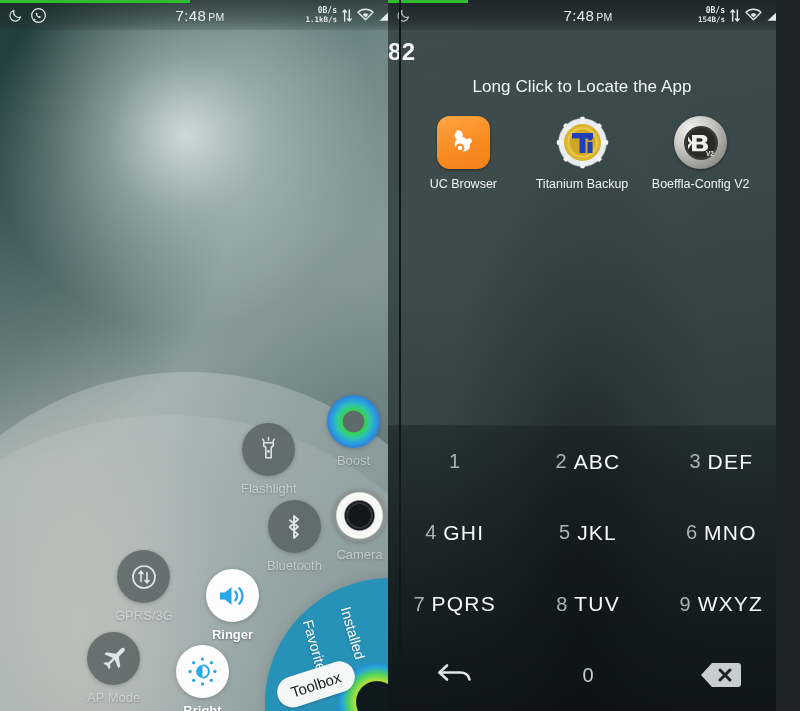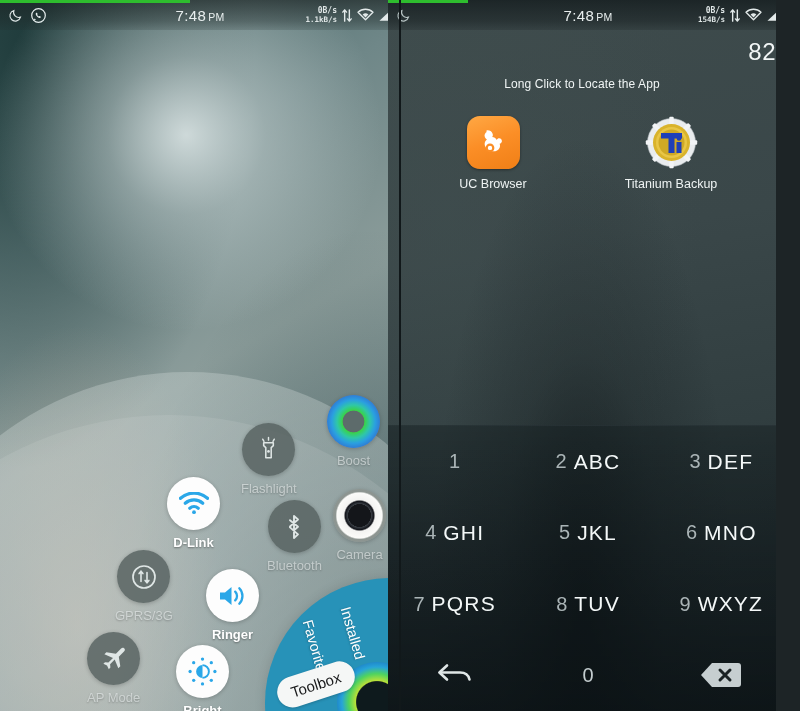--- a/index.html
+++ b/index.html
@@ -62,26 +62,26 @@
   }
   .sb-clock .ampm{ font-size:10.5px; margin-left:2px; letter-spacing:.3px;}
   .sb-right{
     position:absolute; right:7px; display:flex; align-items:center; gap:4px;
   }
   .netspeed{ text-align:right; line-height:9px; color:#dfe6e6; font-size:8px; font-family:"DejaVu Sans Mono", monospace;font-weight:bold; }
   .netspeed div:last-child{ font-size:7.5px; }
 
   
   .count-num{
-    position:absolute; left:0; right:0; top:38px; text-align:right;
-    color:#f2f6f6; font-size:24px; font-weight:normal; letter-spacing:.5px;
+    position:absolute; left:0; right:0; top:38px; text-align:left;
+    color:#f2f6f6; font-size:24px; font-weight:bold; letter-spacing:.5px;
   }
   .hint-text{
     position:absolute; left:0; right:0; top:77px; text-align:center;
-    color:#f0f5f5; font-size:12px; letter-spacing:.1px;
+    color:#f0f5f5; font-size:17px; letter-spacing:.1px;
   }
   .app-row{
     position:absolute; left:0; right:0; top:116px;
     display:flex; justify-content:space-around; padding:0 16px;
   }
   .app-cell{ width:120px; display:flex; flex-direction:column; align-items:center; }
   .app-icon{ width:53px; height:53px; position:relative; }
   .app-label{ margin-top:8px; color:#eef3f3; font-size:12.5px; text-align:center; white-space:nowrap; }
 
   
@@ -235,31 +235,20 @@
         </svg>
       </div>
       <div class="lbl">Flashlight</div>
     </div>
 
     <div class="tile off" style="left:327px; top:395px;">
       <div class="circ boost"></div>
       <div class="lbl">Boost</div>
     </div>
 
-    <div class="tile on" style="left:167px; top:477px;">
-      <div class="circ">
-        <svg width="30" height="23" viewBox="0 0 30 23">
-          <path d="M1.5 6.3a20 20 0 0 1 27 0" stroke="#2aa7e8" stroke-width="3.2" fill="none" stroke-linecap="round"></path>
-          <path d="M6.2 11.3a13.3 13.3 0 0 1 17.6 0" stroke="#2aa7e8" stroke-width="3.2" fill="none" stroke-linecap="round"></path>
-          <path d="M10.8 16.2a6.6 6.6 0 0 1 8.4 0" stroke="#2aa7e8" stroke-width="3.2" fill="none" stroke-linecap="round"></path>
-          <circle cx="15" cy="20.2" r="1.9" fill="#2aa7e8"></circle>
-        </svg>
-      </div>
-      <div class="lbl">D-Link</div>
-    </div>
 
     <div class="tile off" style="left:333px; top:489px;">
       <div class="circ camera"></div>
       <div class="lbl">Camera</div>
     </div>
 
     <div class="tile off" style="left:267px; top:500px;">
       <div class="circ">
         <svg width="22" height="28" viewBox="0 0 20 28">
           <path d="M6 7.2l8 6.6-4 3.4V3l4 3.5-8 7" fill="none" stroke="#dfe6e5" stroke-width="1.9" stroke-linejoin="round" stroke-linecap="round"></path>
@@ -400,20 +389,34 @@
               <circle cx="26.5" cy="26.5" r="13" fill="#cfa925"></circle>
               <path d="M16 17h21v5.5h-7.5V37h-6V22.5H16z" fill="#1e3fb8"></path>
               <path d="M31.5 26h5v11h-5z" fill="#1e3fb8"></path>
               <circle cx="34" cy="22.5" r="2.3" fill="#1e3fb8"></circle>
             </svg>
           </div>
         </div>
         <div class="app-label">Titanium Backup</div>
       </div>
 
+      <div class="app-cell">
+        <div class="app-icon">
+          <div class="ic-bo">
+            <svg width="40" height="40" viewBox="0 0 40 40">
+              <circle cx="20" cy="20" r="17" fill="#3a3a38"></circle>
+              <circle cx="20" cy="20" r="14.5" fill="#2a2a29"></circle>
+              <path d="M11 12h10c3.2 0 5.4 1.7 5.4 4.3 0 1.7-1 3-2.6 3.5 1.9.4 3.2 1.9 3.2 3.9 0 2.8-2.3 4.5-5.8 4.5H11zm4.6 3.3v3.4h4c1.2 0 2-.7 2-1.7s-.8-1.7-2-1.7zm0 6.2v3.9h4.5c1.3 0 2.2-.8 2.2-2s-.9-1.9-2.2-1.9z" fill="#f0f0ee"></path>
+              <path d="M7 13.5l4.5 6.4L7 26.3V22l2-2-2-2z" fill="#f0f0ee"></path>
+              <text x="25" y="32.5" font-family="Liberation Sans, sans-serif" font-size="6.5" font-weight="bold" fill="#f0f0ee">V2</text>
+            </svg>
+          </div>
+        </div>
+        <div class="app-label">Boeffla-Config V2</div>
+      </div>
     </div>
 
     <div class="dialpad">
       <div class="key one">
         <span class="dg">1</span>
       </div>
       <div class="key">
         <span class="dg">2</span>
         <span class="lt">ABC</span>
       </div>

